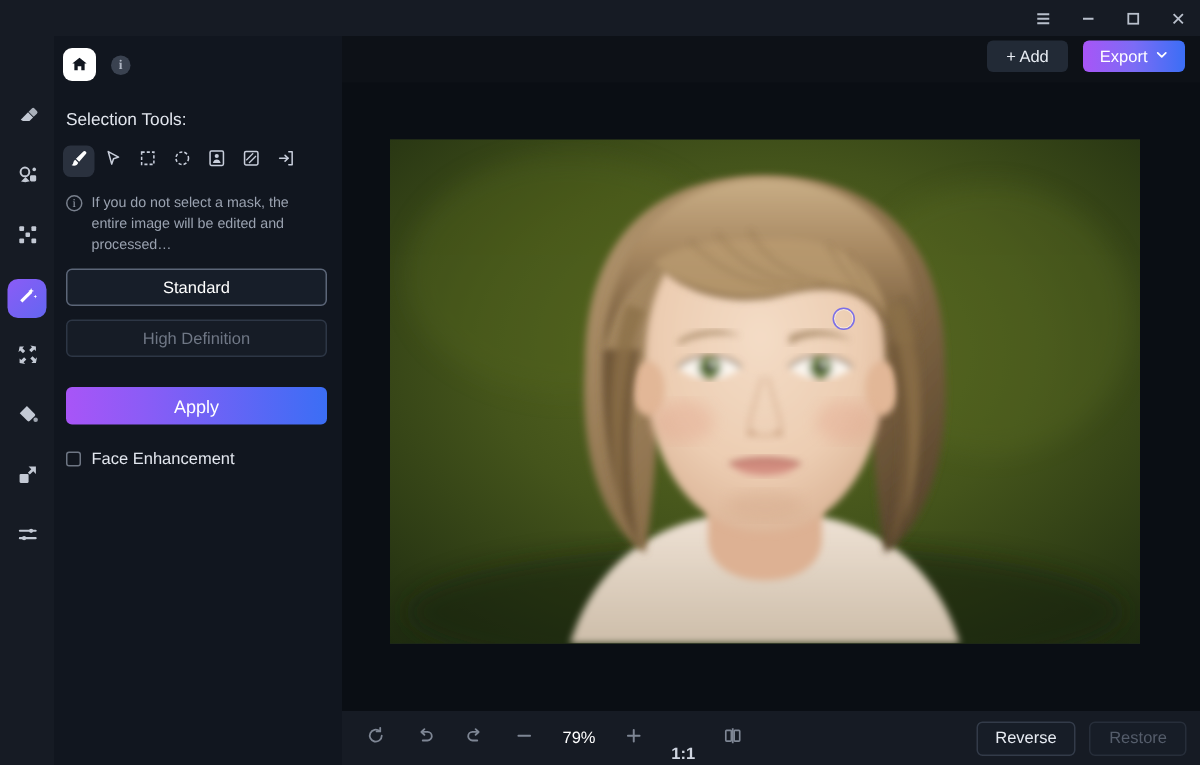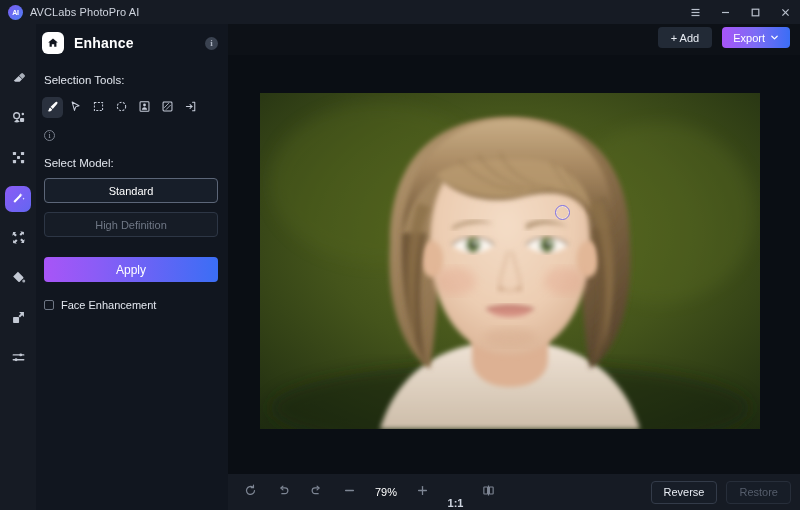--- a/index.html
+++ b/index.html
@@ -241,26 +241,20 @@
     color: #e8ecf3; font-size: 11px;
   }
   .mask-btn.disabled { color: #555d6b; border-color: #272e3a; }
 </style>
 </head>
 <body>
 
 <div id="app">
 
   <div id="titlebar">
-    <div class="brand">
-      <div class="app-logo">
-        <span>AI</span>
-      </div>
-      <span class="app-title">AVCLabs PhotoPro AI</span>
-    </div>
     <div id="win-controls">
       <div class="win-btn">
         <svg width="11" height="11" viewBox="0 0 11 11">
             <g stroke="currentColor" stroke-width="1.2">
               <line x1="1.5" y1="2.5" x2="9.5" y2="2.5"></line>
               <line x1="1.5" y1="5.5" x2="9.5" y2="5.5"></line>
               <line x1="1.5" y1="8.5" x2="9.5" y2="8.5"></line>
             </g>
           </svg>
       </div>
@@ -372,21 +366,20 @@
   </div>
 
   <div id="panel">
 
     <div id="panel-header">
       <div class="home-badge">
         <svg width="12" height="12" viewBox="0 0 14 14" fill="currentColor">
           <path d="M7 1.7 L12.6 6.3 H11 v5.2 H8.4 V8.4 H5.6 v3.1 H3 V6.3 H1.4 Z"></path>
         </svg>
       </div>
-      <div id="panel-title">Enhance</div>
       <div class="info-dot">i</div>
     </div>
 
     <div class="section-label" id="tools-label">Selection Tools:</div>
 
     <div id="tool-row">
       <div class="tool-btn active">
         <span>
           <svg width="13" height="13" viewBox="0 0 14 14" fill="none">
             <path d="M11.6 1.9 a1.4 1.4 0 0 1 0.5 2.1 L7.3 9.6 L5 7.4 L10.1 2.3 a1.4 1.4 0 0 1 1.5 -0.4 Z" fill="currentColor"></path>
@@ -442,23 +435,23 @@
             <line x1="2.6" y1="7" x2="8.6" y2="7"></line>
             <polyline points="6.5,4.9 8.7,7 6.5,9.1"></polyline>
           </svg>
         </span>
       </div>
     </div>
 
 
     <div id="hint">
       <span class="hint-icon">i</span>
-    </div>
-
-    <div class="section-label" id="model-label">Select Model:</div>
+      <span id="hint-text">If you do not select a mask, the entire image will be edited and processed…</span>
+    </div>
+
 
     <div class="model-btn selected">Standard</div>
     <div class="model-btn">High Definition</div>
 
     <div id="apply-btn">Apply</div>
 
     <div id="face-row">
       <span class="checkbox"></span>
       <span id="face-label">Face Enhancement</span>
     </div>

